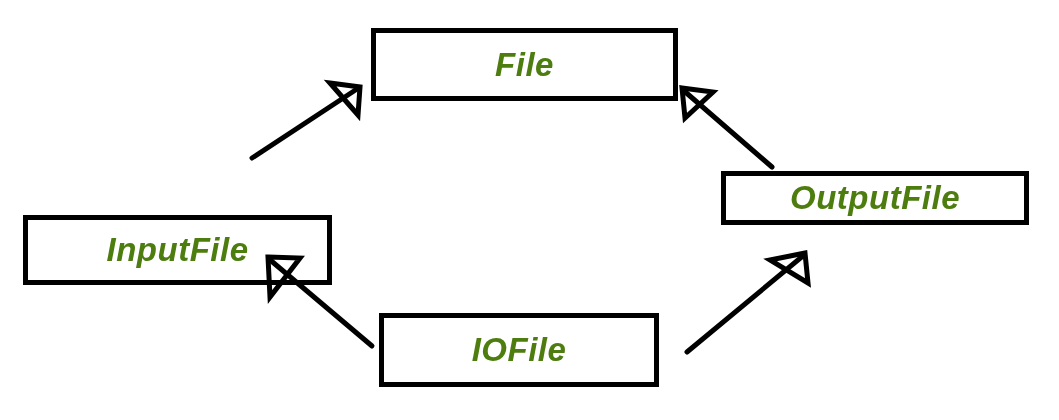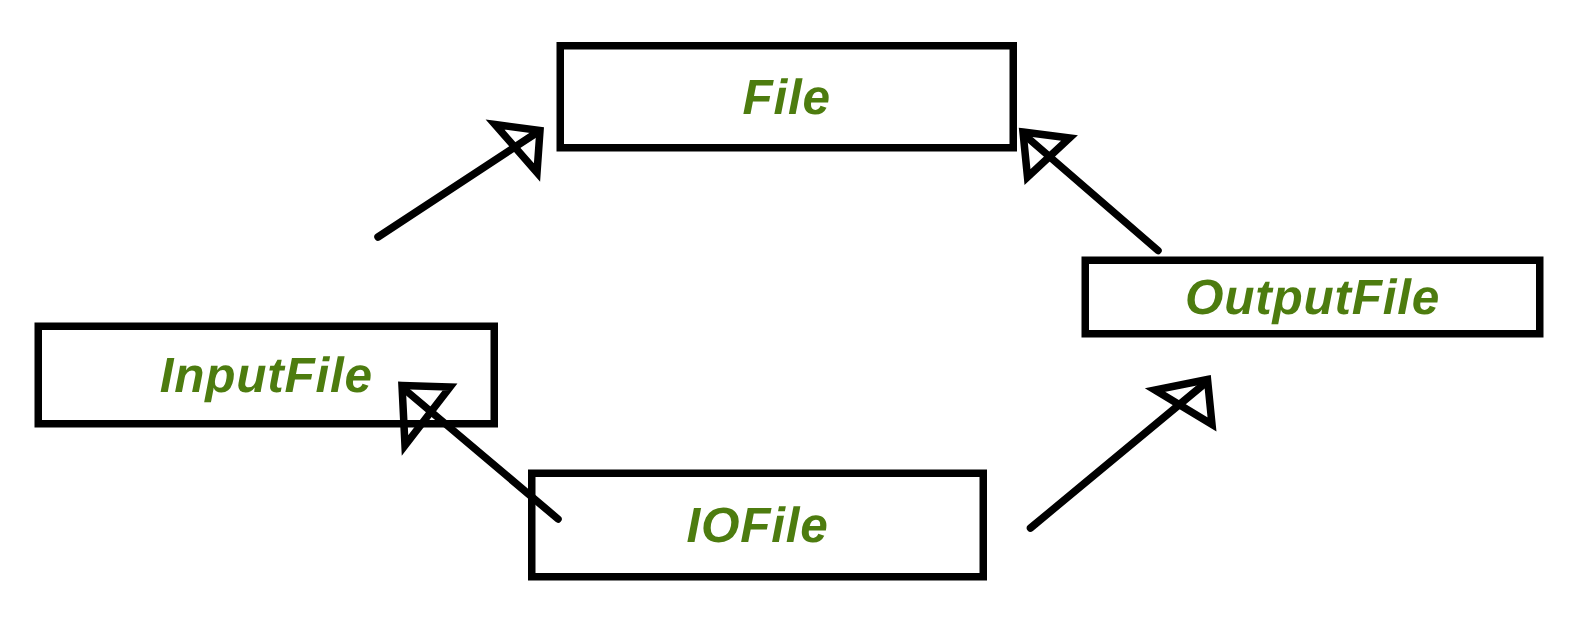--- a/index.html
+++ b/index.html
@@ -26,21 +26,21 @@
     font-weight: 700;
     font-size: 33px;
     color: #4d7c0f;
     letter-spacing: 0.5px;
     z-index: 1;
     font-style: italic;
   }
   .node-file       { left: 371px; top: 28px;  width: 307px; height: 73px; }
   .node-inputfile  { left: 23px;  top: 171px; width: 309px; height: 70px; margin-top: 44px; }
   .node-outputfile { left: 721px; top: 171px; width: 308px; height: 54px; }
-  .node-iofile     { left: 352px; top: 313px; width: 306px; height: 74px; }
+  .node-iofile     { left: 379px; top: 313px; width: 280px; height: 74px; }
   .edges-layer {
     position: absolute;
     left: 0;
     top: 0;
     width: 1059px;
     height: 420px;
     z-index: 2;
     pointer-events: none;
   }
   .edge-shaft {

